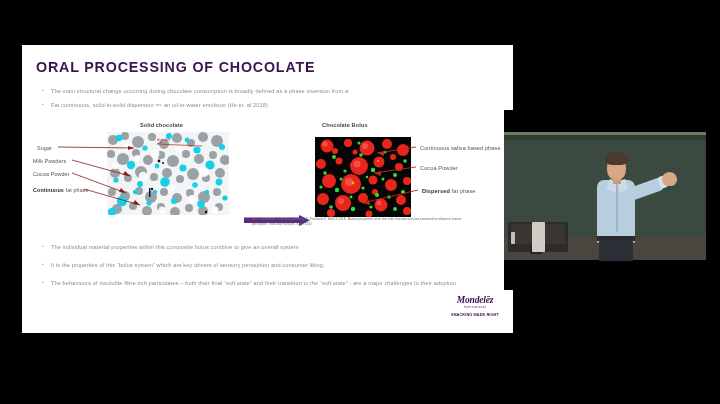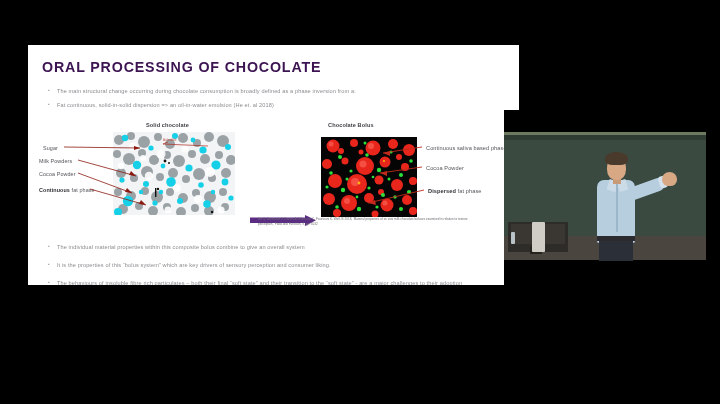--- a/index.html
+++ b/index.html
@@ -3,21 +3,21 @@
 <meta charset="utf-8">
 <style>
   * { margin:0; padding:0; box-sizing:border-box; }
   html,body { width:720px; height:404px; background:#000; overflow:hidden;
               font-family:"Liberation Sans", sans-serif; }
 
   #stage { position:relative; width:720px; height:404px; background:#000; }
 
   
   #slide {
-    position:absolute; left:28px; top:45px; width:491px; height:240px;
+    position:absolute; left:22px; top:45px; width:491px; height:288px;
     background:#ffffff; overflow:hidden;
   }
 
   .slide-title {
     position:absolute; left:14px; top:13px;
     font-size:15.5px; font-weight:bold; letter-spacing:0.9px;
     color:#3c1452; font-family:"Liberation Sans", sans-serif;
     transform:scaleX(0.92); transform-origin:left center;
   }
 
@@ -407,20 +407,25 @@
     </div>
     <div class="bullet" id="b4">
       <span class="dot">▪</span>
       <span class="txt">It is the properties of this “bolus system” which are key drivers of sensory perception and consumer liking.</span>
     </div>
     <div class="bullet" id="b5">
       <span class="dot">▪</span>
       <span class="txt">The behaviours of insoluble fibre rich particulates – both their final “soft state” and their transition to the “soft state” - are a major challenges to their adoption</span>
     </div>
 
+    <div id="logo">
+      <div class="word">Mondelēz</div>
+      <div class="intl">International</div>
+      <div class="tag">SNACKING MADE RIGHT</div>
+    </div>
   </div>
 
   <div id="video">
     <div id="board"></div>
     <div id="board-rail"></div>
     <div id="board-shadow"></div>
     <div id="desk"></div>
     <div id="monitor">
       <div id="monitor-screen"></div>
     </div>

